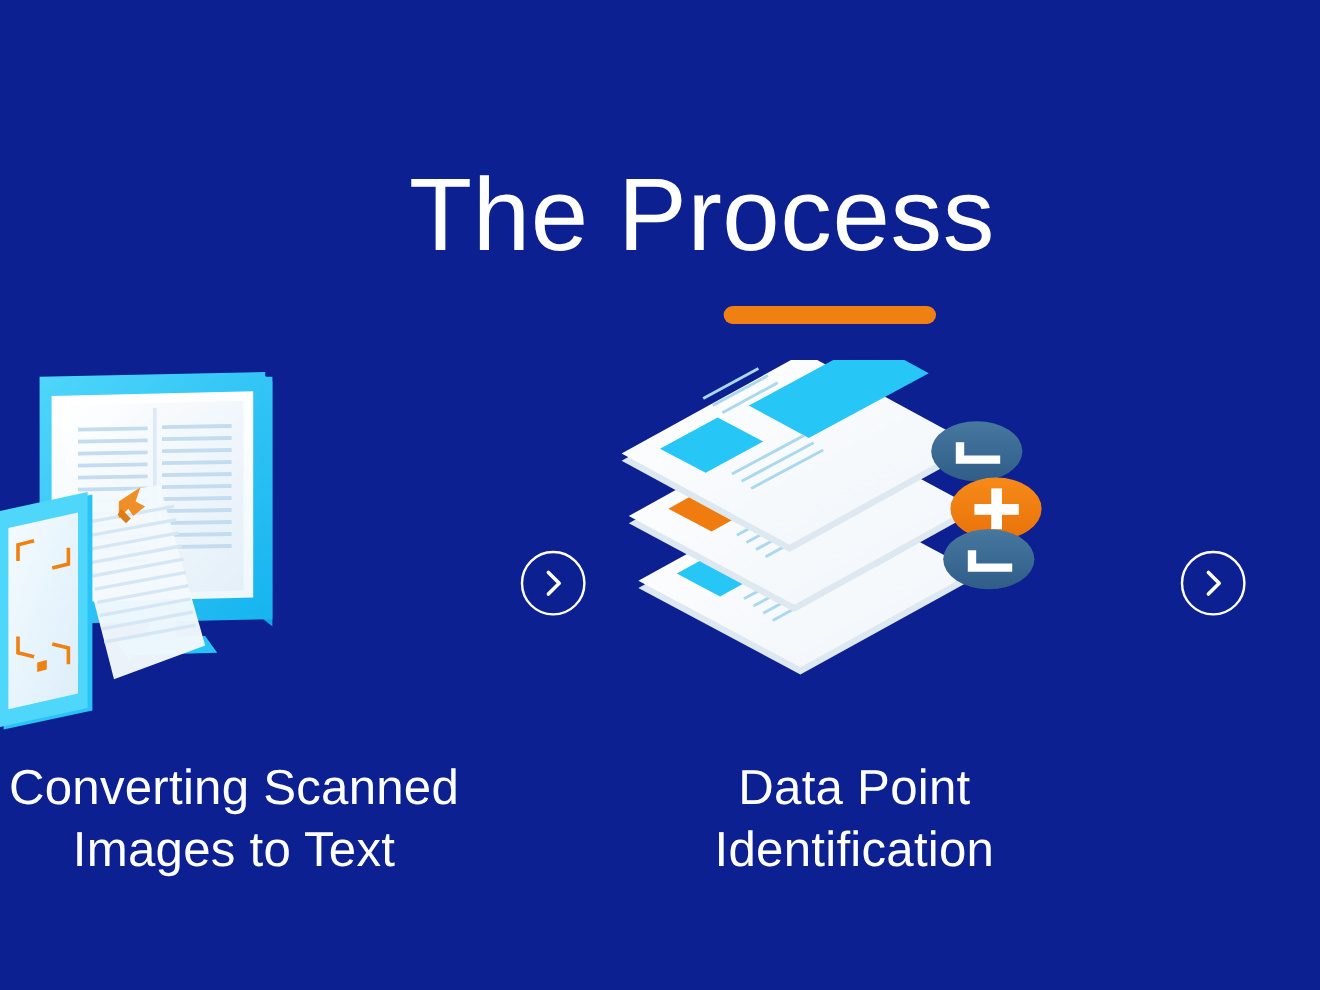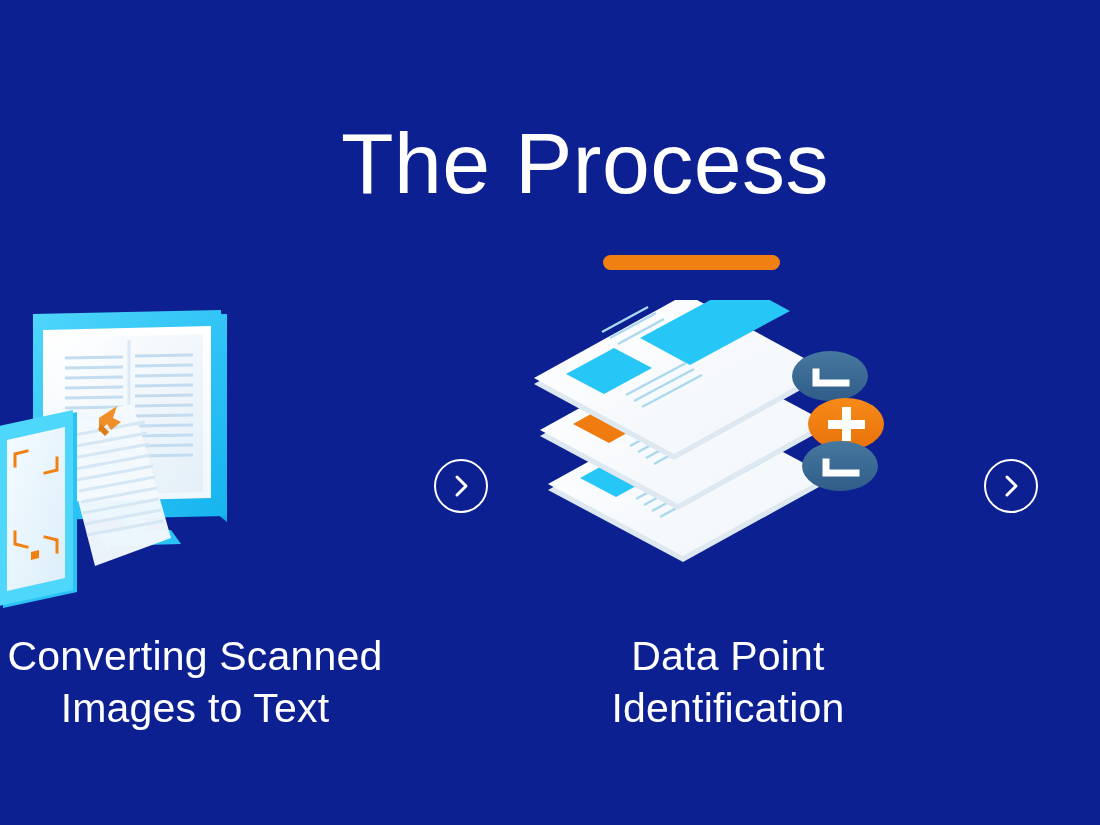--- a/index.html
+++ b/index.html
@@ -32,40 +32,41 @@
   }
   #page-title {
     display: block;
     font-family: "Liberation Sans", sans-serif;
     font-weight: 300;
     font-size: 86px;
     line-height: 1.05;
     letter-spacing: 0.5px;
     color: #ffffff;
     margin-left: 70px;
+    margin-top: 16px;
   }
   #title-rule {
     position: absolute;
     left: 603px;
     top: 255px;
     width: 177px;
     height: 15px;
     border-radius: 8px;
     background: #f08012;
   }
 
   
   .step {
     position: absolute;
     top: 300px;
     width: 400px;
     height: 440px;
   }
   #step-1 { left: -5px; }
-  #step-2 { left: 528px; }
+  #step-2 { left: 512px; }
   #step-3 { left: 1079px; }
 
   .step-art {
     position: relative;
     width: 400px;
     height: 320px;
   }
   .step-caption {
     position: absolute;
     top: 330px;

